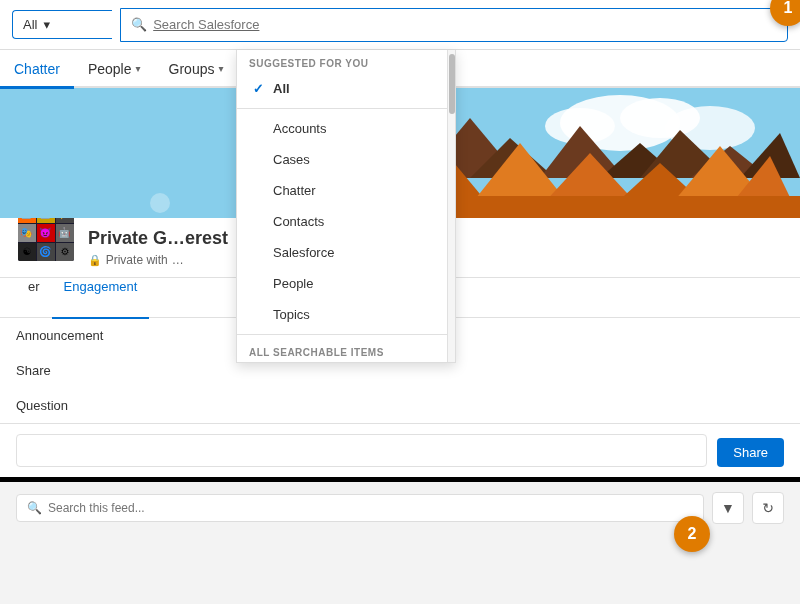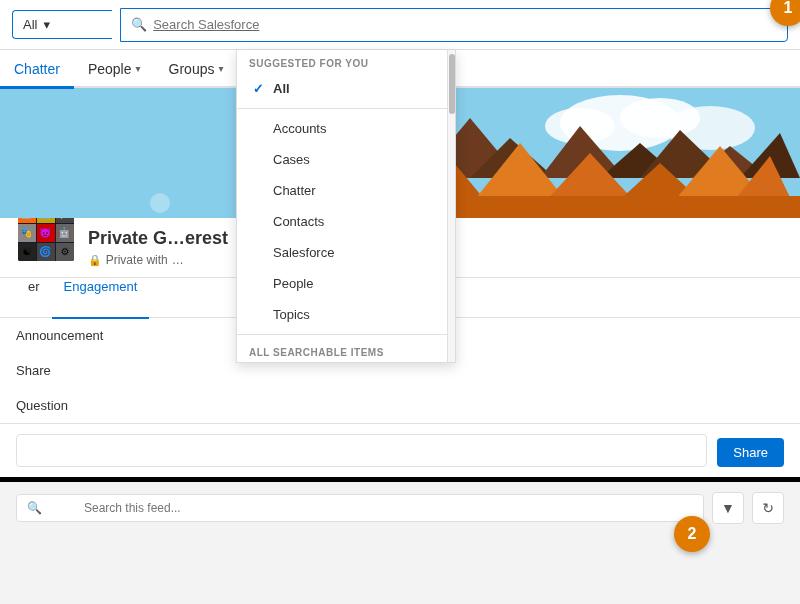--- a/index.html
+++ b/index.html
@@ -224,21 +224,20 @@
       align-items: center;
       gap: 6px;
     }
     .feed-search-input {
       border: none;
       outline: none;
       font-size: 12px;
       color: #999;
       flex: 1;
       background: transparent;
-      margin-left: 36px;
     }
     .icon-btn {
       width: 32px;
       height: 32px;
       border: 1px solid #ddd;
       border-radius: 4px;
       background: #fff;
       display: flex;
       align-items: center;
       justify-content: center;

